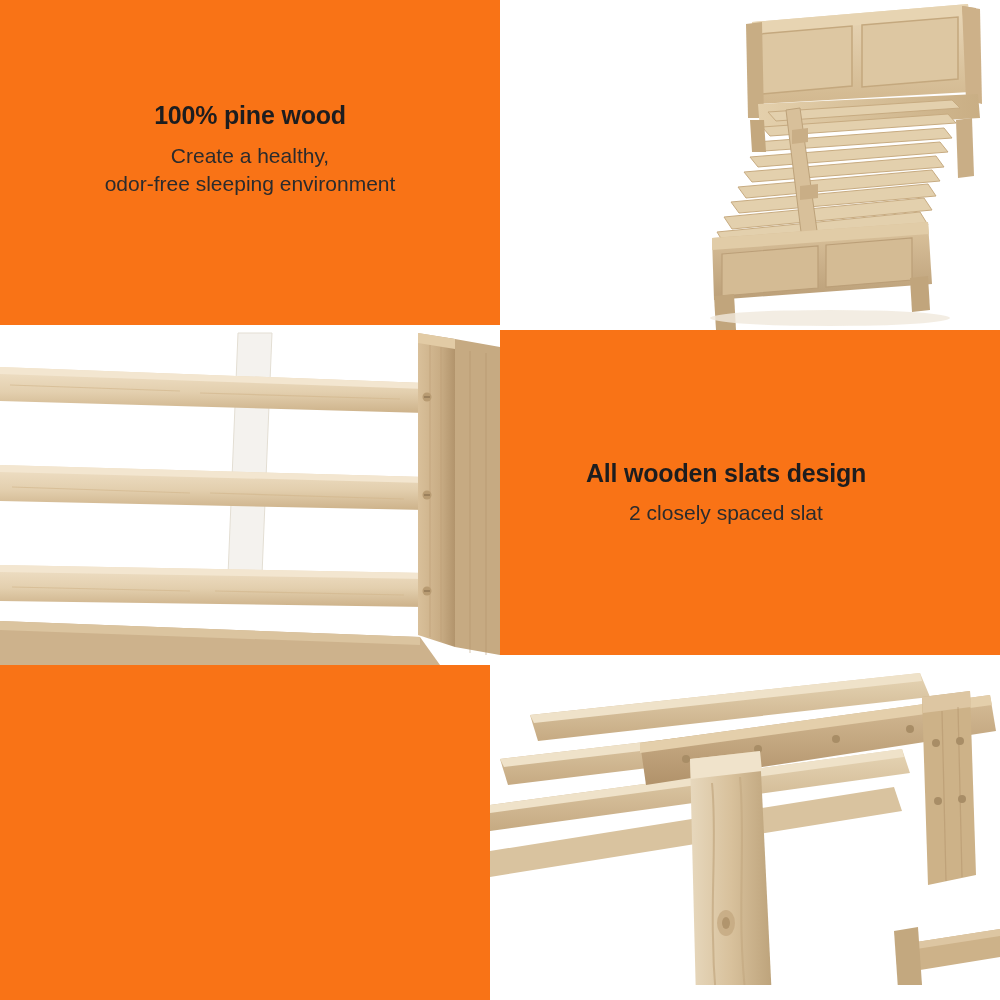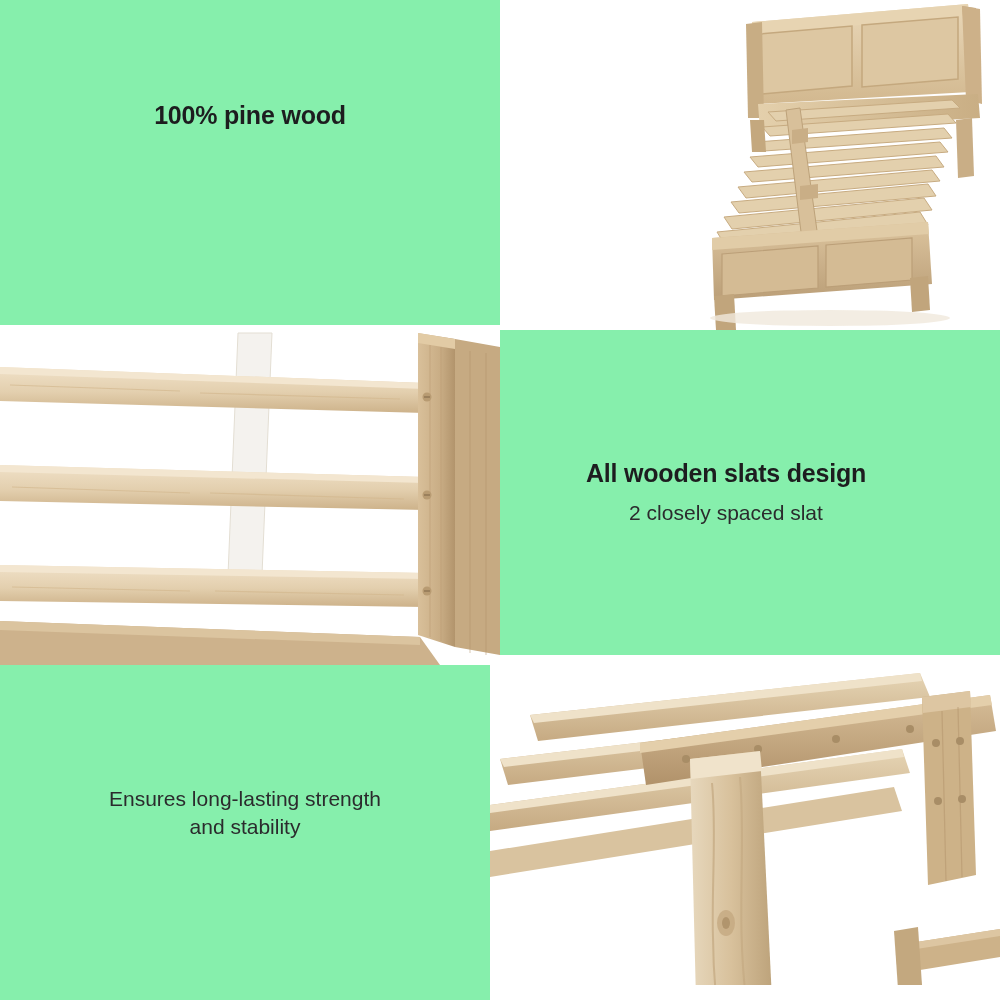--- a/index.html
+++ b/index.html
@@ -8,21 +8,21 @@
     background: #ffffff;
   }
   body {
     font-family: "Liberation Sans", sans-serif;
     -webkit-font-smoothing: antialiased;
   }
   #page {
     position: relative;
     width: 1000px;
     height: 1000px;
-    background: #86efac;
+    background: #f97316;
     overflow: hidden;
   }
 
   
   .feature-title {
     font-size: 25px;
     font-weight: bold;
     color: #1d1d1f;
     letter-spacing: -0.2px;
     line-height: 1.2;
@@ -163,20 +163,22 @@
       <polygon points="410,278 428,276 430,310 412,312" fill="#c1a57c"></polygon>
       <polygon points="456,120 472,118 474,176 458,178" fill="#c9ae86"></polygon>
       <polygon points="250,120 264,120 266,152 252,152" fill="#c4a87e"></polygon>
 
       <ellipse cx="330" cy="318" rx="120" ry="8" fill="#f0e8dc" opacity="0.8"></ellipse>
     </svg>
   </div>
 
   <div id="block-pine">
     <div class="feature-title">100% pine wood</div>
+    <div class="feature-sub">Create a healthy,
+odor-free sleeping environment</div>
   </div>
 
   <div class="photo" id="photo-slats">
     <svg width="500" height="340" viewBox="0 0 500 340" xmlns="http://www.w3.org/2000/svg">
       <defs>
         <linearGradient id="gSlat" x1="0" y1="0" x2="0" y2="1">
           <stop offset="0%" stop-color="#f0e1c8"></stop>
           <stop offset="55%" stop-color="#e3cfae"></stop>
           <stop offset="100%" stop-color="#cdb28a"></stop>
         </linearGradient>
@@ -232,22 +234,20 @@
       <polygon points="0,296 420,312 420,320 0,305" fill="#dbc49f"></polygon>
     </svg>
   </div>
 
   <div id="block-slats">
     <div class="feature-title">All wooden slats design</div>
     <div class="feature-sub">2 closely spaced slat</div>
   </div>
 
   <div id="block-legs">
-    <div class="feature-sub">Ensures long-lasting strength
-and stability</div>
   </div>
 
   <div class="photo" id="photo-legs">
     <svg width="510" height="345" viewBox="0 0 510 345" xmlns="http://www.w3.org/2000/svg">
       <defs>
         <linearGradient id="gLegWood" x1="0" y1="0" x2="1" y2="0">
           <stop offset="0%" stop-color="#e7d8bd"></stop>
           <stop offset="50%" stop-color="#d8c19c"></stop>
           <stop offset="100%" stop-color="#bda37b"></stop>
         </linearGradient>

